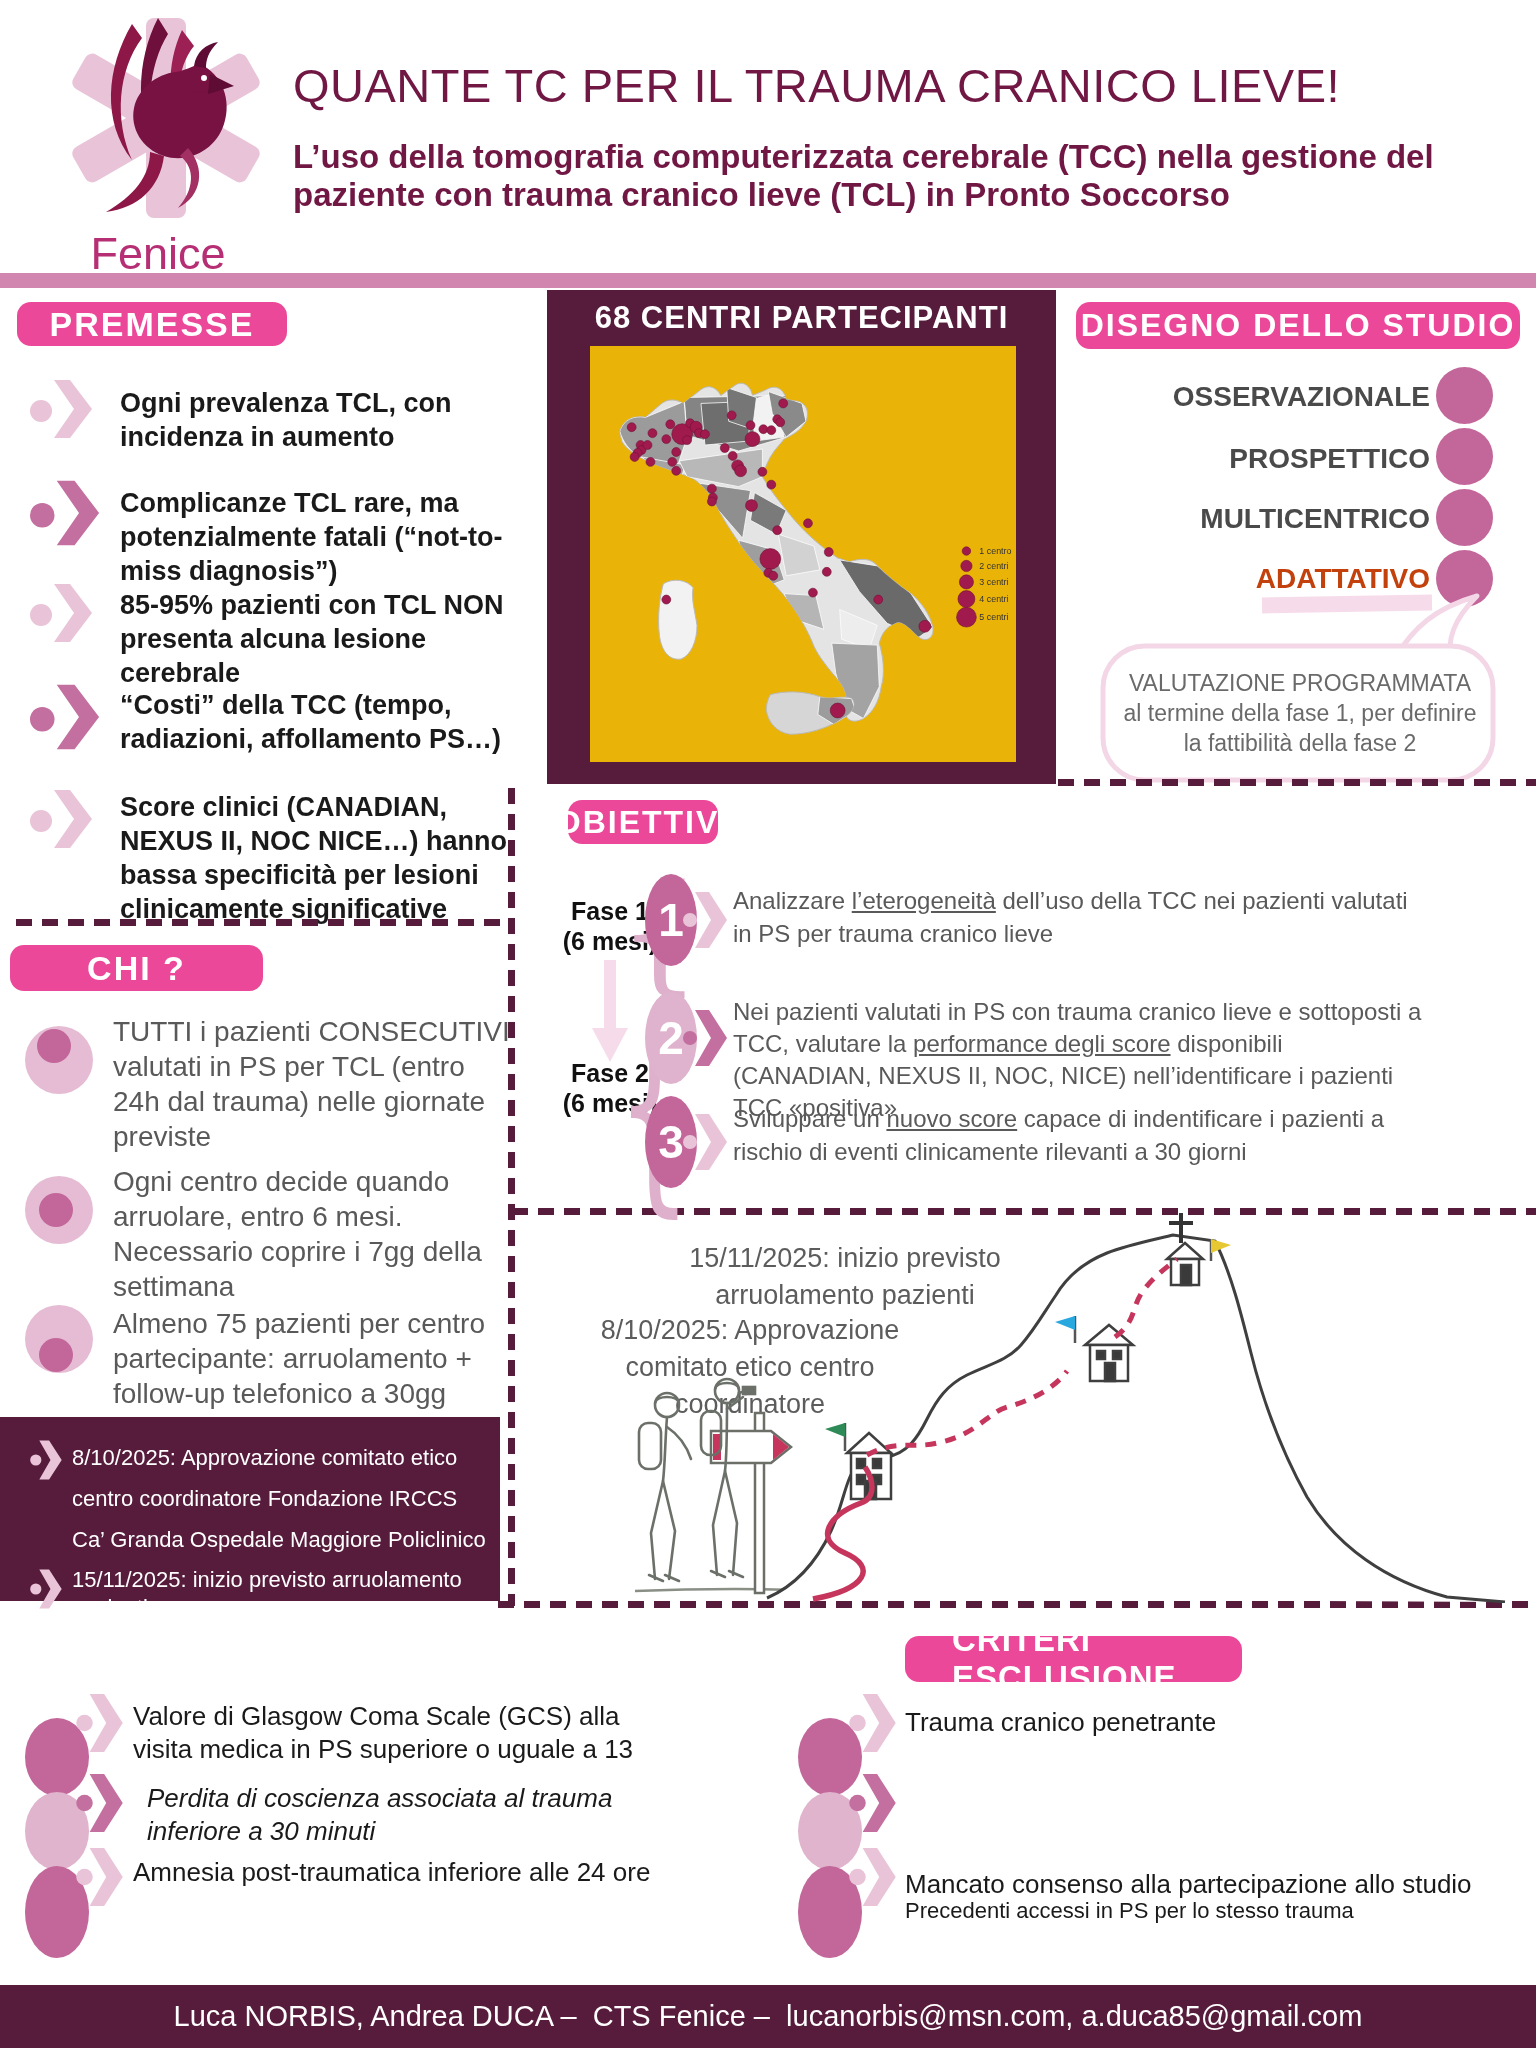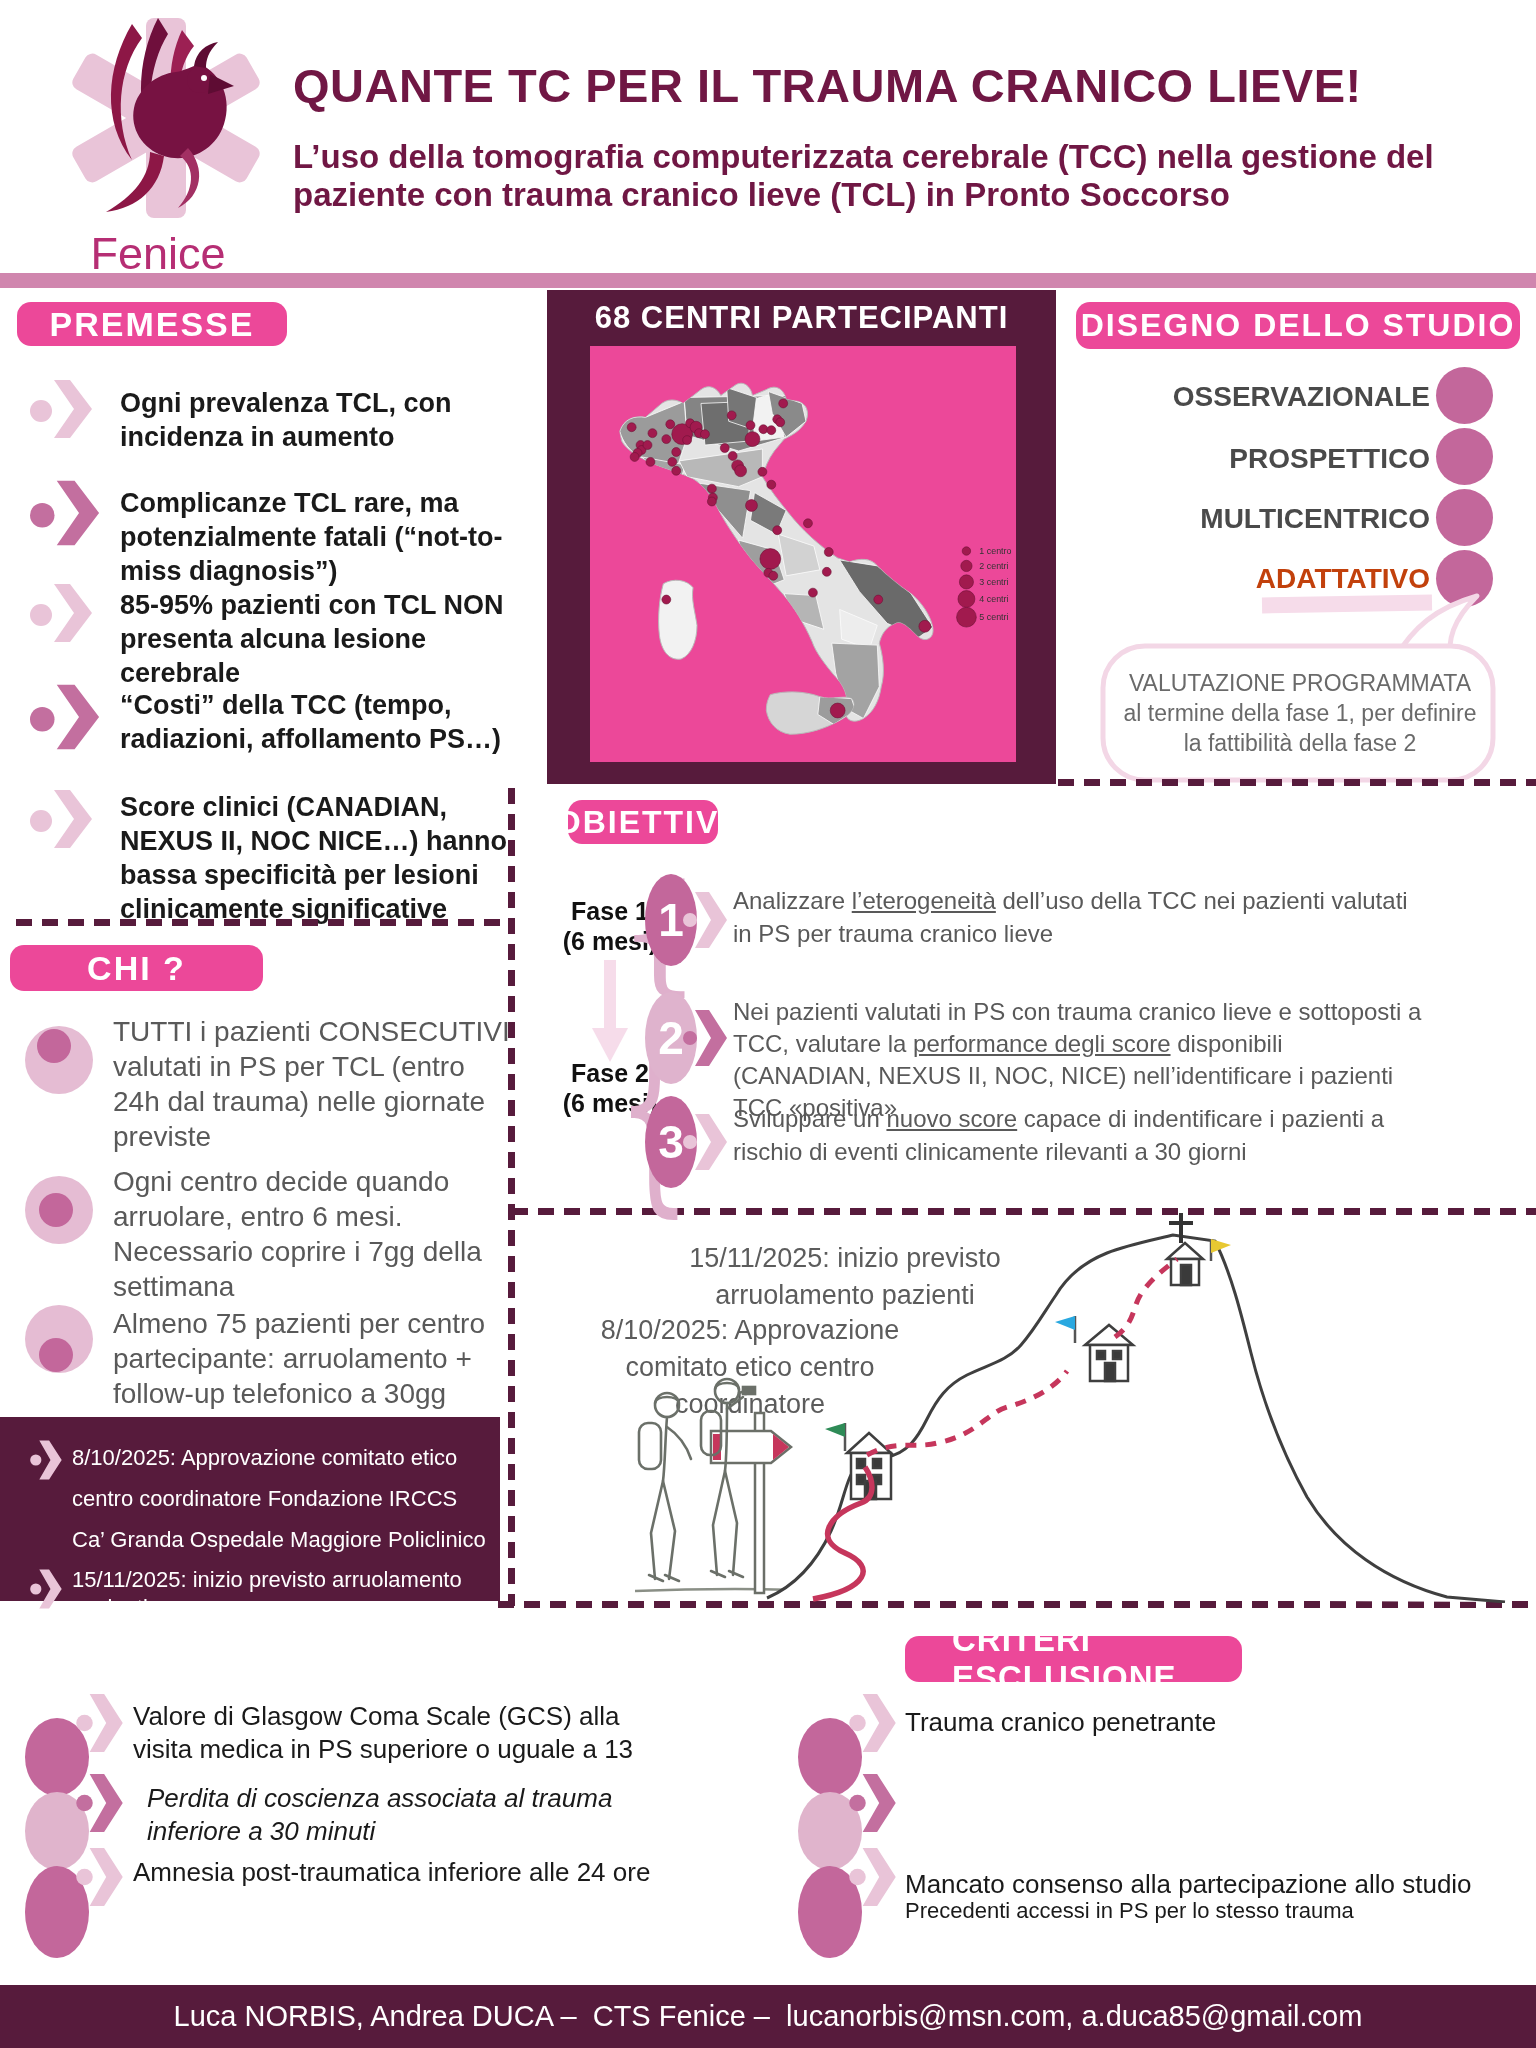--- a/index.html
+++ b/index.html
@@ -41,21 +41,21 @@
       <circle cx="152" cy="74" r="13" fill="#771242"></circle>
       <polygon points="162,68 186,80 160,88" fill="#5e0c33"></polygon>
       <path d="M146,60 C148,46 158,38 170,36 C160,46 158,54 158,62 Z" fill="#5e0c33"></path>
       <circle cx="156" cy="72" r="3" fill="#fff"></circle>
       <path d="M116,150 C112,182 90,202 58,206 C86,190 102,170 102,146 Z" fill="#8d1746"></path>
       <path d="M140,142 C158,162 154,190 130,202 C146,184 148,162 132,150 Z" fill="#a23063"></path>
     </svg>
     <div style="position:absolute;left:0;top:222px;width:220px;text-align:center;font-size:45px;color:#b62e74;font-weight:500;">Fenice</div>
   </div>
 
-  <div class="abs" style="left:293px;top:58px;width:1230px;font-size:47px;font-weight:bold;color:#701744;letter-spacing:0.5px;">QUANTE TC PER IL TRAUMA CRANICO LIEVE!</div>
+  <div class="abs" style="left:293px;top:58px;width:1230px;font-size:47px;font-weight:normal;color:#701744;letter-spacing:0.5px;">QUANTE TC PER IL TRAUMA CRANICO LIEVE!</div>
   <div class="abs" style="left:293px;top:138px;width:1180px;font-size:33px;font-weight:bold;color:#701744;line-height:38px;">L’uso della tomografia computerizzata cerebrale (TCC) nella gestione del paziente con trauma cranico lieve (TCL) in Pronto Soccorso</div>
 
   <div class="abs" style="left:0;top:273px;width:1536px;height:15px;background:#d086ae;"></div>
 
   <div class="abs pill" style="left:17px;top:302px;width:270px;height:44px;font-size:34px;">
       <span>PREMESSE</span>
     </div>
 
   <div class="abs" style="left:30px;top:378px;">
     <svg width="70" height="62" viewBox="0 0 70 62" class="ico-light">
@@ -92,21 +92,21 @@
   <div class="abs" style="left:30px;top:788px;">
     <svg width="70" height="62" viewBox="0 0 70 62" class="ico-light">
       <circle cx="11" cy="33" r="11"></circle>
         <polygon points="24,2 40,2 62,31 40,60 24,60 44,31"></polygon>
       </svg>
   </div>
   <div class="abs" style="left:120px;top:790px;width:420px;font-size:27px;font-weight:bold;line-height:34px;">Score clinici (CANADIAN, NEXUS II, NOC NICE…) hanno bassa specificità per lesioni clinicamente significative</div>
 
   <div class="abs" style="left:547px;top:290px;width:509px;height:494px;background:#571b3c;">
     <div style="position:absolute;left:0;top:10px;width:100%;text-align:center;color:#fff;font-size:31px;font-weight:bold;letter-spacing:1px;">68 CENTRI PARTECIPANTI</div>
-    <div style="position:absolute;left:43px;top:56px;width:426px;height:416px;background:#ec4899;">
+    <div style="position:absolute;left:43px;top:56px;width:426px;height:416px;background:#eab308;">
       <svg id="italy-map" width="426" height="416" viewBox="0 0 430 420">
         <defs>
           <clipPath id="bootClip">
             <path d="M30,86 C34,74 44,70 56,72 L70,60 C78,52 88,54 94,58 L112,44 C120,38 128,42 132,50 L146,40 C154,34 162,40 164,50 L178,44 C188,38 196,44 198,54 L210,56 C218,58 222,66 218,76 C212,86 204,90 196,94 L186,106 C180,114 176,124 174,132 C182,146 192,158 200,168 C214,186 232,202 250,214 L262,218 C272,214 284,214 290,222 C300,232 312,242 324,250 C334,258 344,272 346,284 C348,294 340,300 332,294 C322,284 314,276 308,280 C298,284 294,292 292,300 C296,314 298,330 294,344 C292,358 286,370 276,376 C266,382 256,378 258,366 C262,354 256,342 246,332 C238,322 228,310 224,298 C216,280 206,264 196,252 C186,240 172,226 162,214 C148,196 136,178 128,162 C122,150 114,140 104,134 C92,128 76,124 62,118 C48,112 36,104 32,96 Z"></path>
           </clipPath>
           <clipPath id="sicClip">
             <path d="M182,352 C196,348 216,348 232,354 C244,358 256,352 264,356 C270,362 264,372 252,378 C238,386 220,392 202,392 C188,390 180,380 178,368 C178,360 180,356 182,352 Z"></path>
           </clipPath>
         </defs>
         <path d="M30,86 C34,74 44,70 56,72 L70,60 C78,52 88,54 94,58 L112,44 C120,38 128,42 132,50 L146,40 C154,34 162,40 164,50 L178,44 C188,38 196,44 198,54 L210,56 C218,58 222,66 218,76 C212,86 204,90 196,94 L186,106 C180,114 176,124 174,132 C182,146 192,158 200,168 C214,186 232,202 250,214 L262,218 C272,214 284,214 290,222 C300,232 312,242 324,250 C334,258 344,272 346,284 C348,294 340,300 332,294 C322,284 314,276 308,280 C298,284 294,292 292,300 C296,314 298,330 294,344 C292,358 286,370 276,376 C266,382 256,378 258,366 C262,354 256,342 246,332 C238,322 228,310 224,298 C216,280 206,264 196,252 C186,240 172,226 162,214 C148,196 136,178 128,162 C122,150 114,140 104,134 C92,128 76,124 62,118 C48,112 36,104 32,96 Z" fill="#e4e4e4" stroke="#b9b9b9" stroke-width="1"></path>

